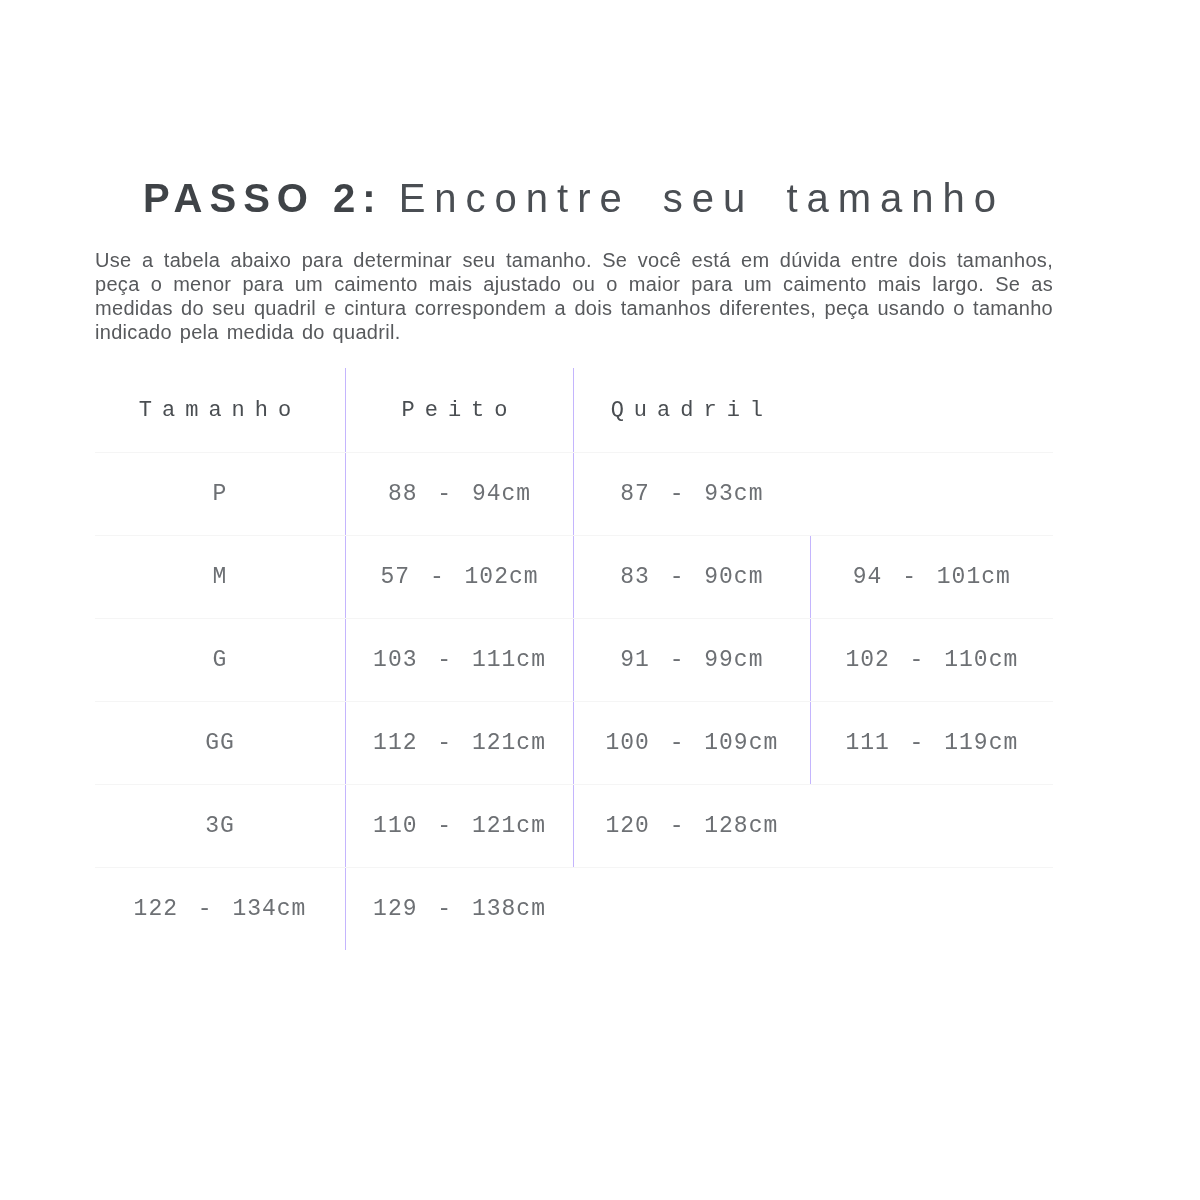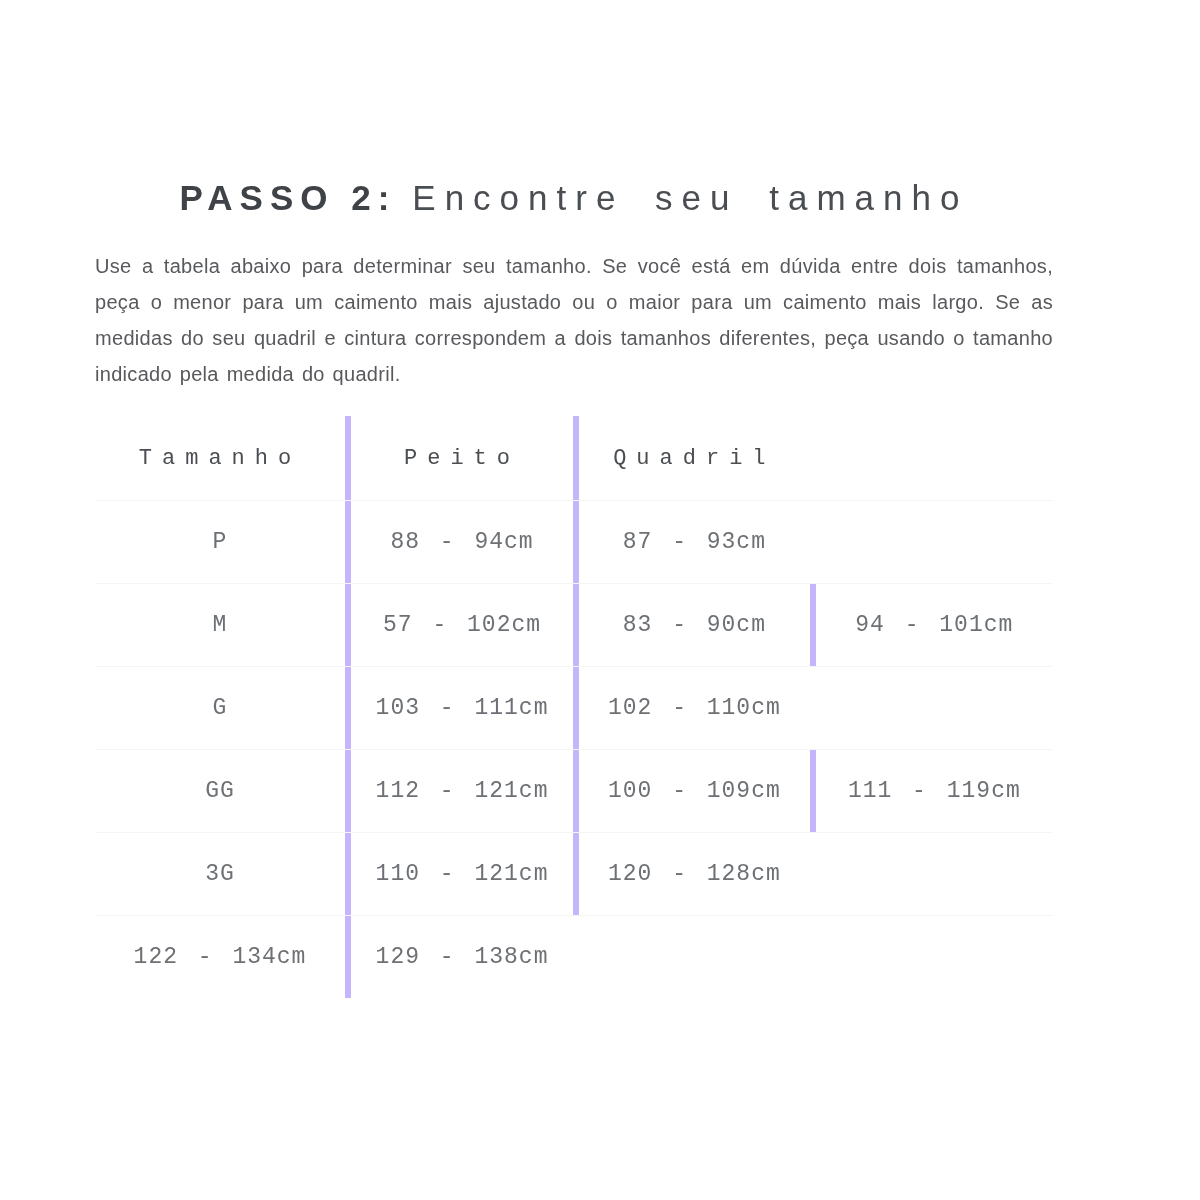--- a/index.html
+++ b/index.html
@@ -10,21 +10,21 @@
     color: #56595d;
     overflow: hidden;
   }
   .page { position: relative; width: 1200px; height: 1200px; background: #ffffff; }
   .content { width: 958px; margin: 0 auto 0 95px; }
 
   
   .title {
     margin-top: 176px;
     text-align: center;
-    font-size: 35px;
+    font-size: 40px;
     line-height: 44px;
     font-weight: 400;
     color: #43474c;
     white-space: nowrap;
   }
   .title-step {
     font-weight: 700;
     letter-spacing: 7px;
     color: #3f4347;
     margin-right: 16px;
@@ -33,21 +33,21 @@
     font-weight: 400;
     letter-spacing: 9px;
     word-spacing: 12px;
     color: #4a4e53;
   }
 
   
   .intro {
     margin-top: 28px;
     font-size: 20px;
-    line-height: 36px;
+    line-height: 24px;
     letter-spacing: 0.3px;
     word-spacing: 2px;
     text-align: justify;
     color: #57595c;
   }
 
   
   .size-table {
     margin-top: 24px;
     width: 100%;
@@ -57,21 +57,21 @@
     grid-template-columns: 26.1% 23.8% 24.7% 25.4%;
     font-family: Liberation Mono, monospace;
   }
   .t-head .cell { height: 84px; }
   .t-body-row .cell { height: 82px; }
   .t-body-row { border-top: 1px solid #f5f5f5; }
   .cell {
     display: flex;
     align-items: center;
     justify-content: center;
-    border-left: 6px solid #c4b5fd;
+    border-left: 1px solid #c4b5fd;
     white-space: nowrap;
   }
   .cell:first-child { border-left: none; }
   .th {
     font-size: 22px;
     letter-spacing: 10px;
     color: #4a4e52;
     font-weight: 400;
   }
   .td {
@@ -109,20 +109,21 @@
       <div class="t-row t-body-row">
         <div class="cell td">M</div>
         <div class="cell td">57 - 102cm</div>
         <div class="cell td">83 - 90cm</div>
         <div class="cell td">94 - 101cm</div>
       </div>
 
       <div class="t-row t-body-row">
         <div class="cell td">G</div>
         <div class="cell td">103 - 111cm</div>
+        <div class="cell td">91 - 99cm</div>
         <div class="cell td">102 - 110cm</div>
       </div>
 
       <div class="t-row t-body-row">
         <div class="cell td">GG</div>
         <div class="cell td">112 - 121cm</div>
         <div class="cell td">100 - 109cm</div>
         <div class="cell td">111 - 119cm</div>
       </div>
 

